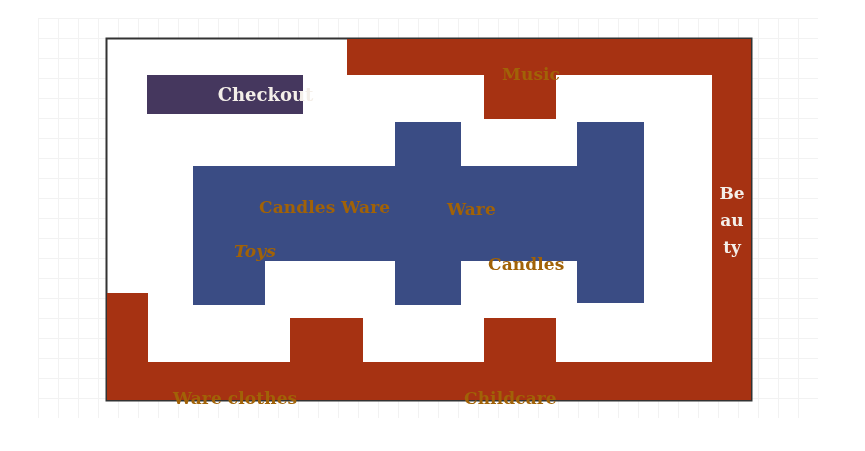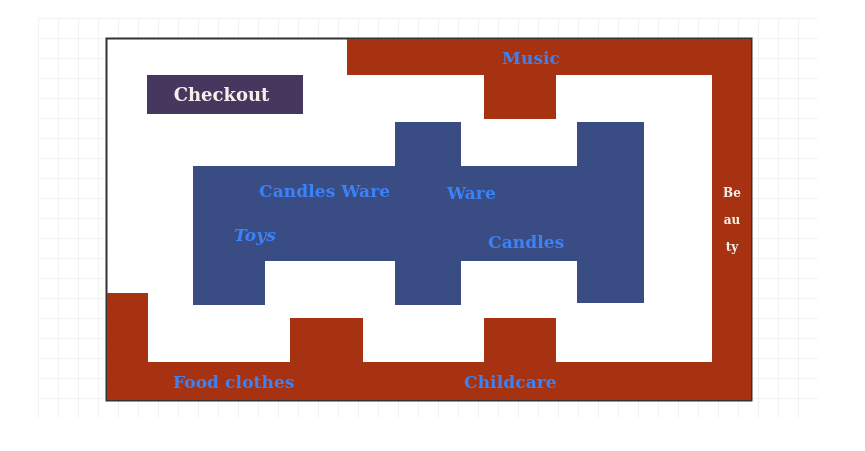--- a/index.html
+++ b/index.html
@@ -25,50 +25,52 @@
         linear-gradient(to bottom, #f2f2f2 1px, transparent 1px);
       background-size: 20px 20px;
     }
     .plan-svg {
       position: absolute;
       left: 0;
       top: 0;
     }
     .label {
       position: absolute;
-      color: #3b82f6;
+      color: #a16207;
       font-weight: bold;
       font-size: 17px;
       line-height: 20px;
       white-space: nowrap;
       letter-spacing: 0.1px;
+      margin-top: 16px;
     }
     .checkout-box {
       position: absolute;
       left: 147px;
       top: 75px;
       width: 149px;
       height: 39px;
       display: flex;
       align-items: center;
       justify-content: center;
       color: #f4efe9;
       font-weight: bold;
       font-size: 18px;
       cursor: pointer;
+      padding-left: 44px;
     }
     .beauty {
       position: absolute;
       left: 716px;
       top: 180px;
       width: 32px;
       text-align: center;
       color: #f4efe9;
       font-weight: bold;
-      font-size: 12px;
+      font-size: 17px;
       line-height: 27px;
     }
     .beauty span { display: block; }
   </style>
 </head>
 <body>
 
 <div class="grid"></div>
 
 <svg class="plan-svg" width="865" height="451" viewBox="0 0 865 451">
@@ -87,19 +89,19 @@
 <div class="checkout-box">Checkout</div>
 
 <div class="label" style="left:502px; top:48px;">Music</div>
 
 <div class="beauty">
   <span>Be</span>
   <span>au</span>
   <span>ty</span>
 </div>
 
-<div class="label" style="left:173px; top:372px;">Food clothes</div>
+<div class="label" style="left:173px; top:372px;">Ware clothes</div>
 <div class="label" style="left:464px; top:372px;">Childcare</div>
 
 <div class="label" style="left:259px; top:181px;">Candles Ware</div>
 <div class="label" style="left:447px; top:183px;">Ware</div>
 <div class="label" style="left:234px; top:225px;font-style:italic;">Toys</div>
-<div class="label" style="left:488px; top:232px;">Candles</div>
+<div class="label" style="left:488px; top:238px;">Candles</div>
 
 </body></html>

